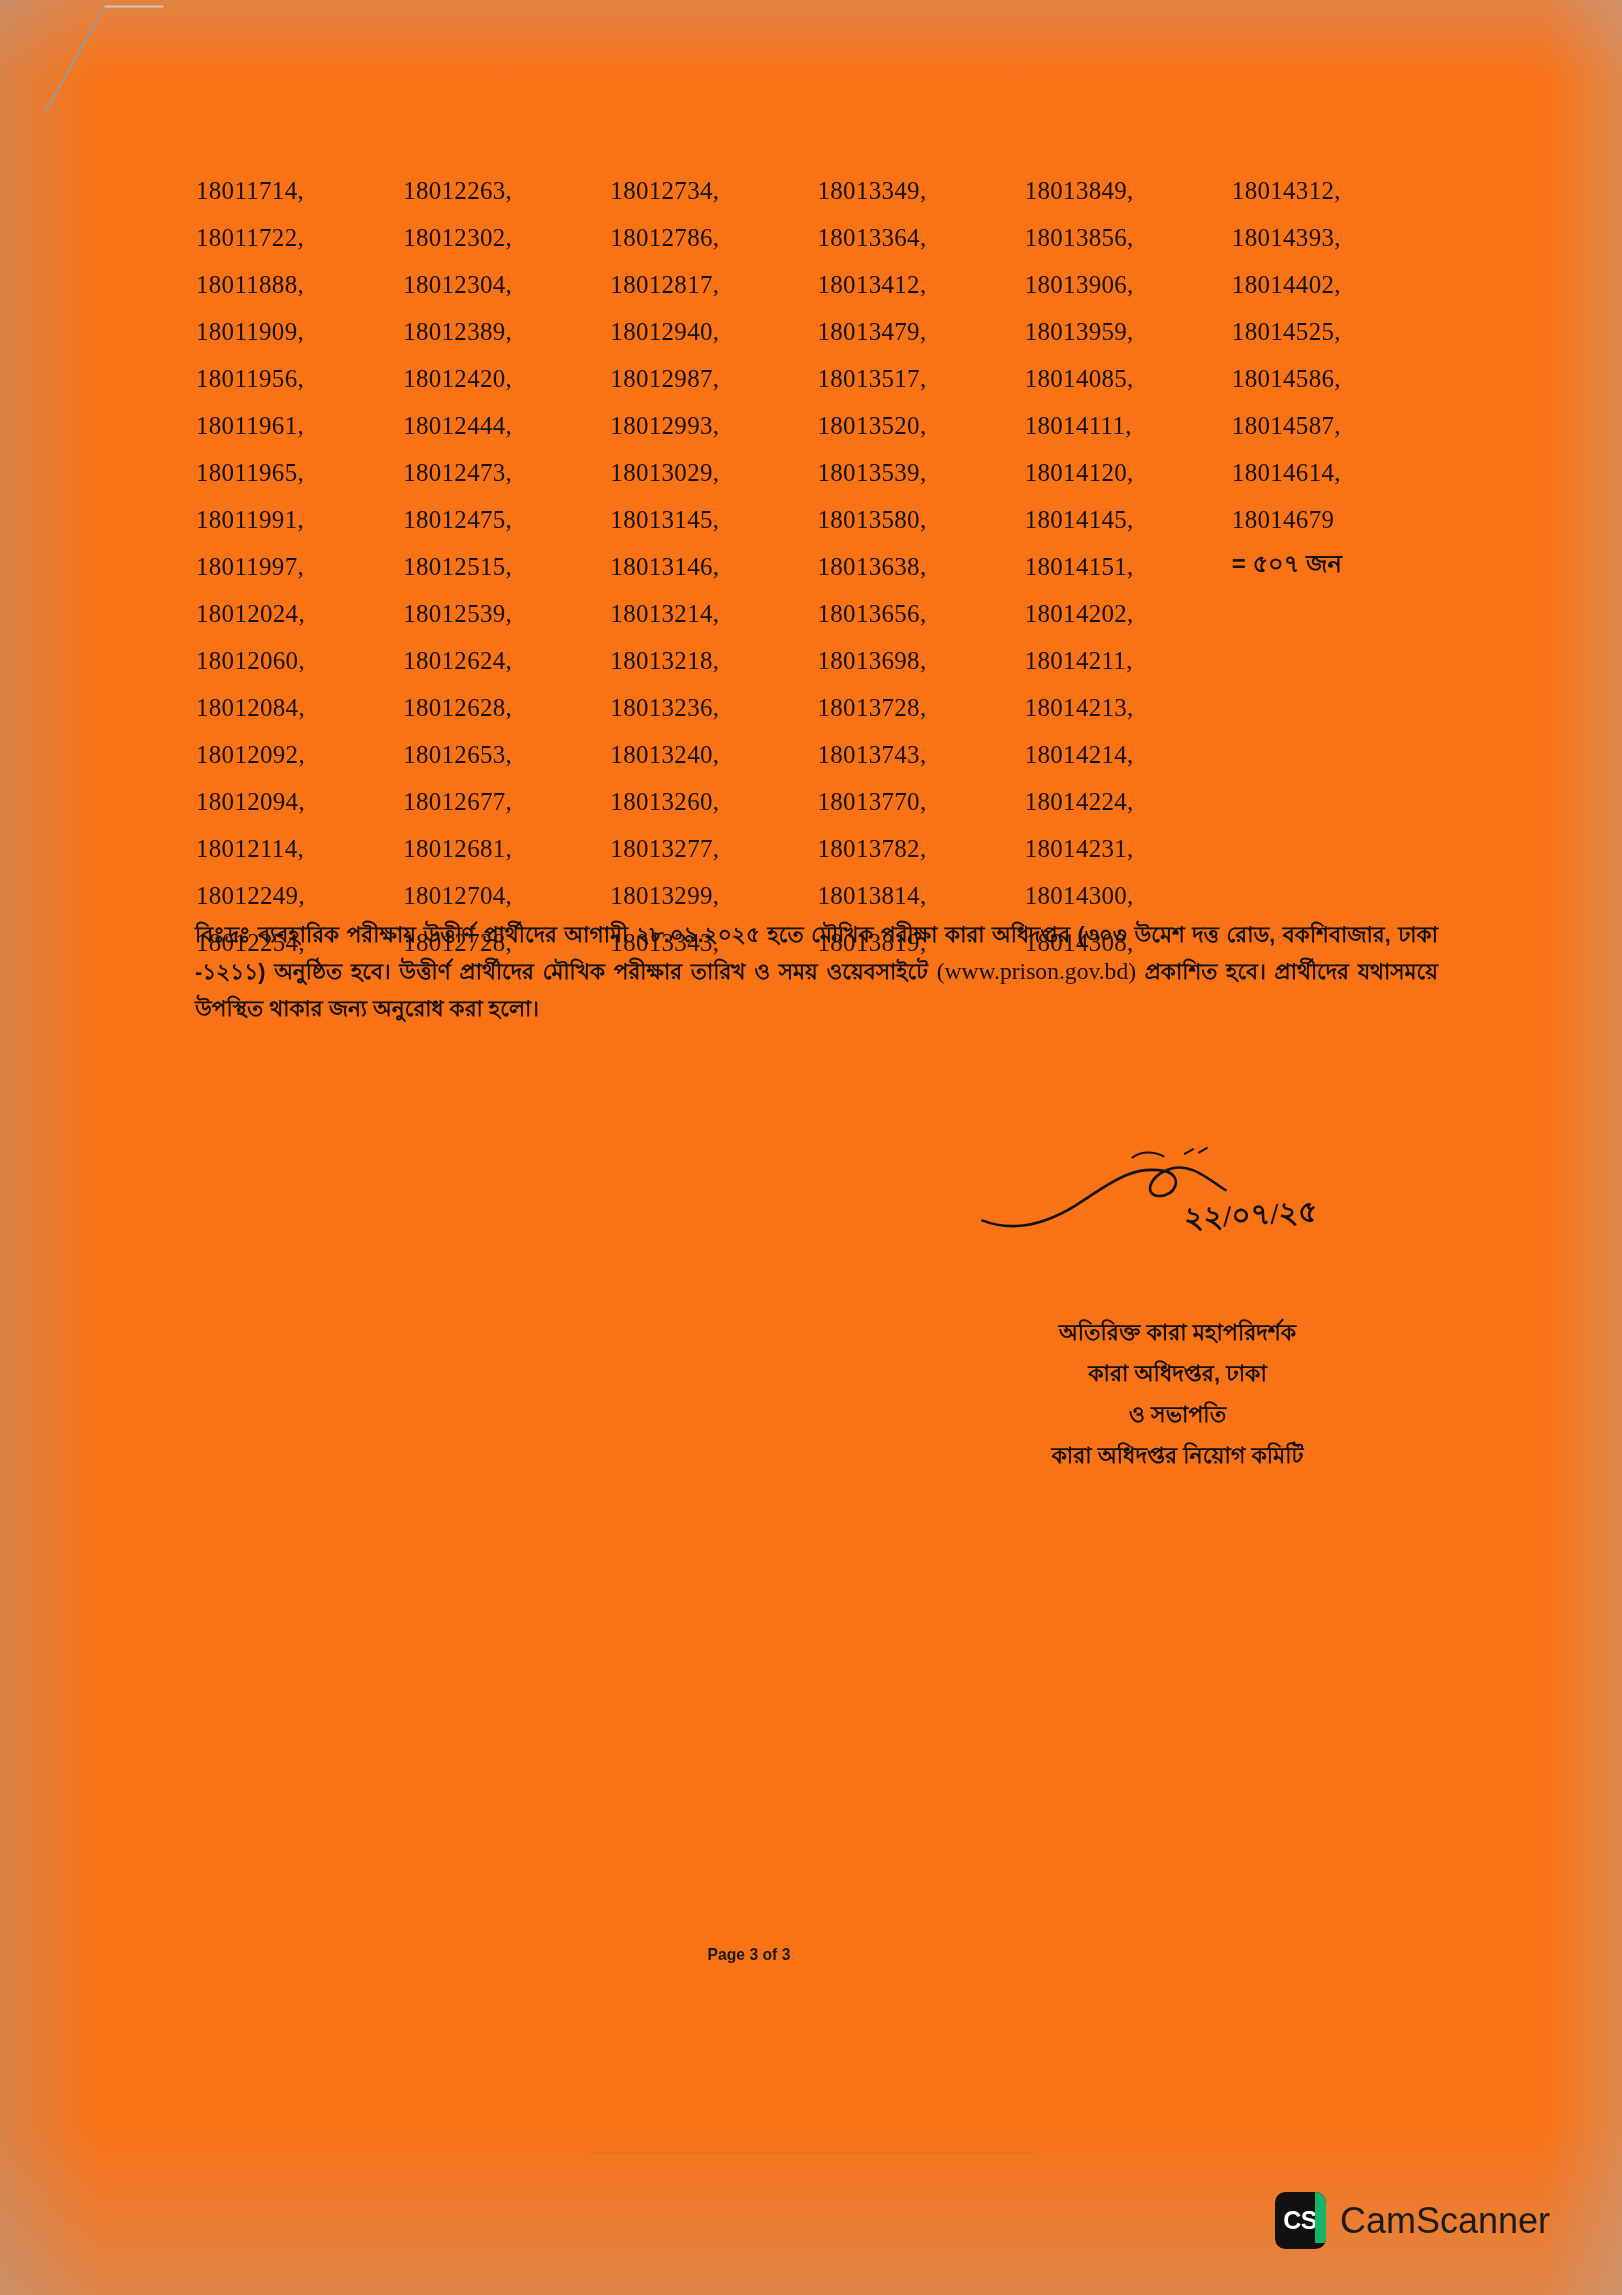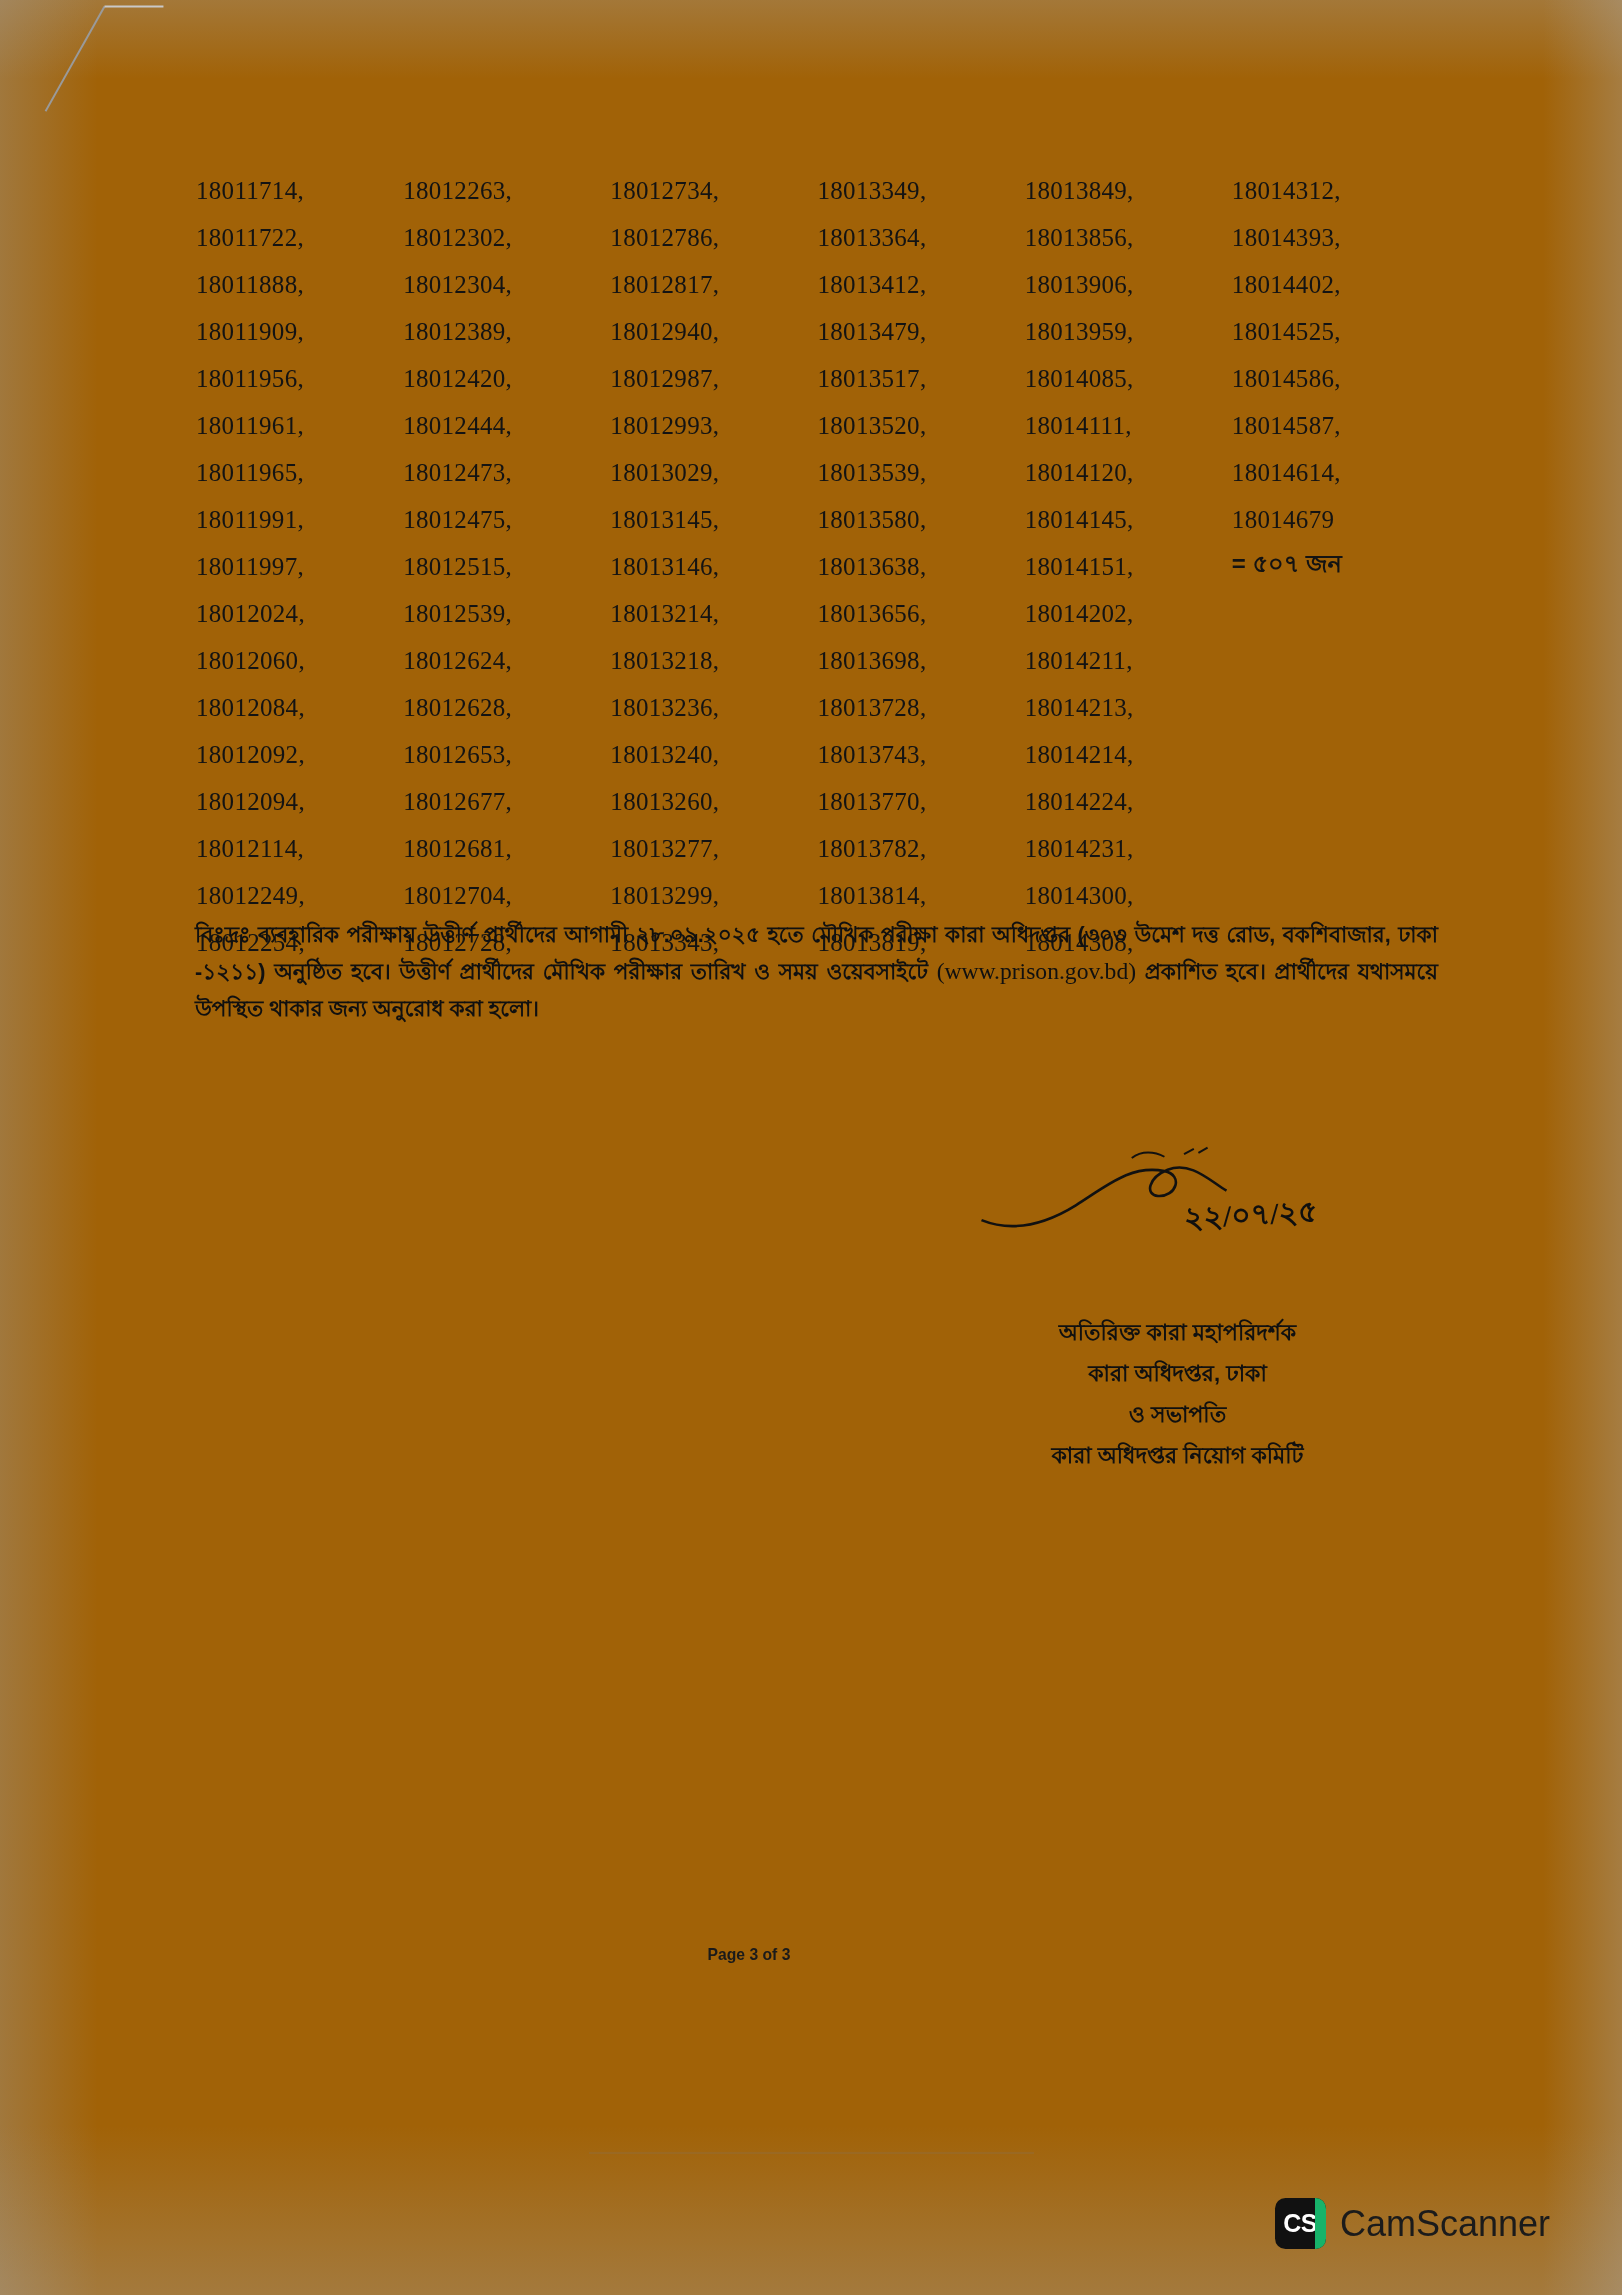--- a/index.html
+++ b/index.html
@@ -4,21 +4,21 @@
 <style>
   html, body {
     margin: 0;
     padding: 0;
     background: #8c8c8c;
   }
   .page {
     position: relative;
     width: 1622px;
     height: 2295px;
-    background: #a16207;
+    background: #f97316;
     overflow: hidden;
     font-family: "Liberation Serif", serif;
     color: #111;
   }
   
   .scan-shade-left {
     position: absolute;
     left: 0; top: 0;
     width: 98px; height: 2295px;
     background: linear-gradient(to right, rgba(160,160,160,0.35), rgba(255,255,255,0));
@@ -148,21 +148,21 @@
   .camscanner {
     position: absolute;
     right: 72px;
     bottom: 46px;
     display: flex;
     align-items: center;
     gap: 14.4px;
   }
   .cs-badge {
     width: 51px;
-    height: 51px;
+    height: 57px;
     border-radius: 10.5px;
     background: #111;
     color: #fff;
     font-family: "Liberation Sans", sans-serif;
     font-weight: 700;
     font-size: 25px;
     display: flex;
     align-items: center;
     justify-content: center;
     letter-spacing: -0.7px;

